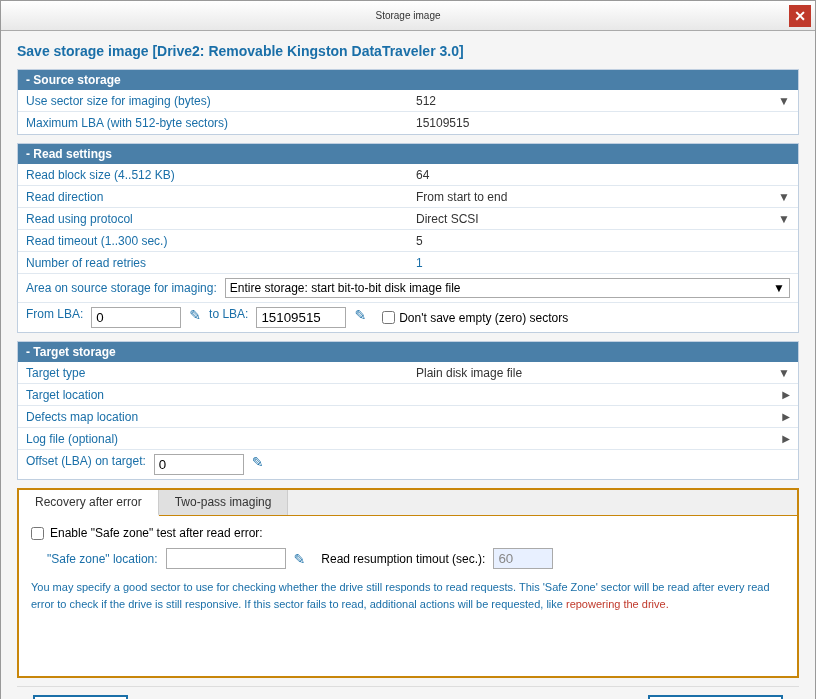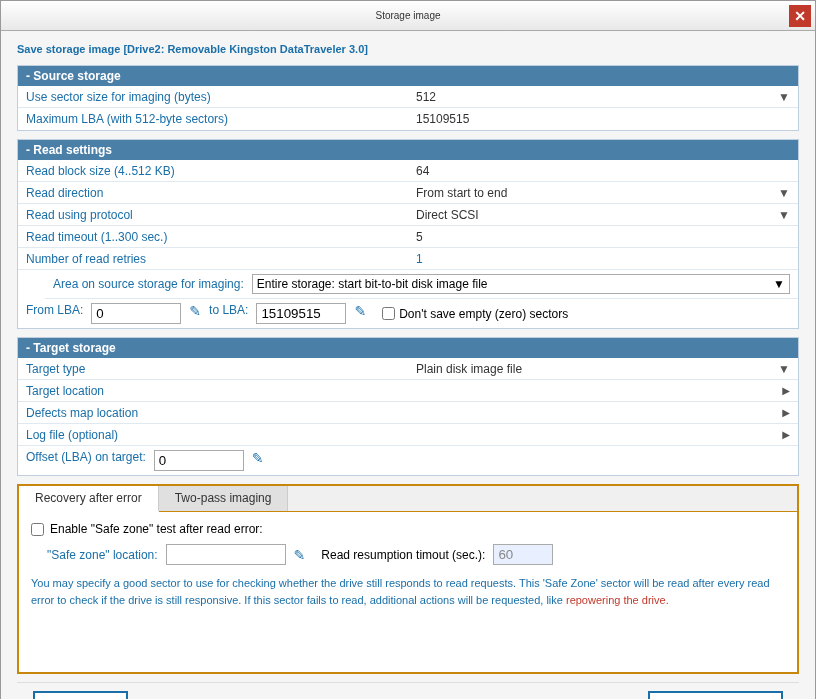--- a/index.html
+++ b/index.html
@@ -45,21 +45,21 @@
       display: flex;
       align-items: center;
       justify-content: center;
       font-weight: bold;
     }
     .content {
       padding: 12px 16px;
     }
     .dialog-title {
       color: #1a6fa8;
-      font-size: 11px;
+      font-size: 14px;
       font-weight: bold;
       margin-bottom: 10px;
     }
     .section {
       border: 1px solid #c0cfe0;
       margin-bottom: 8px;
     }
     .section-header {
       background: #4a7fa8;
       color: white;
@@ -98,21 +98,20 @@
       color: #555;
     }
     .row-value-link {
       color: #1a6fa8;
     }
     .area-row {
       display: flex;
       align-items: center;
       padding: 4px 8px;
       border-bottom: 1px solid #e0e8f0;
-      margin-left: 27px;
     }
     .area-label {
       color: #1a6fa8;
       margin-right: 8px;
       white-space: nowrap;
     }
     .area-select {
       flex: 1;
       border: 1px solid #aaa;
       padding: 2px 4px;

